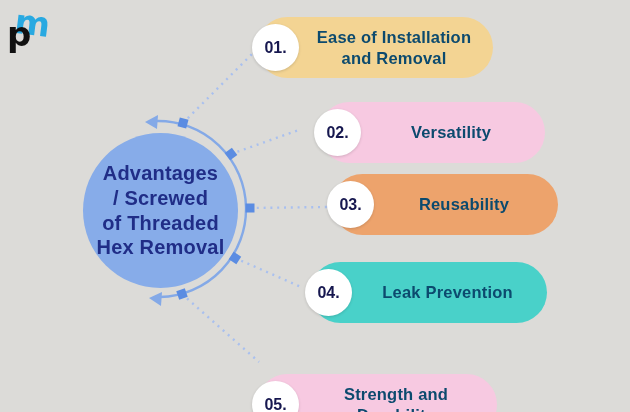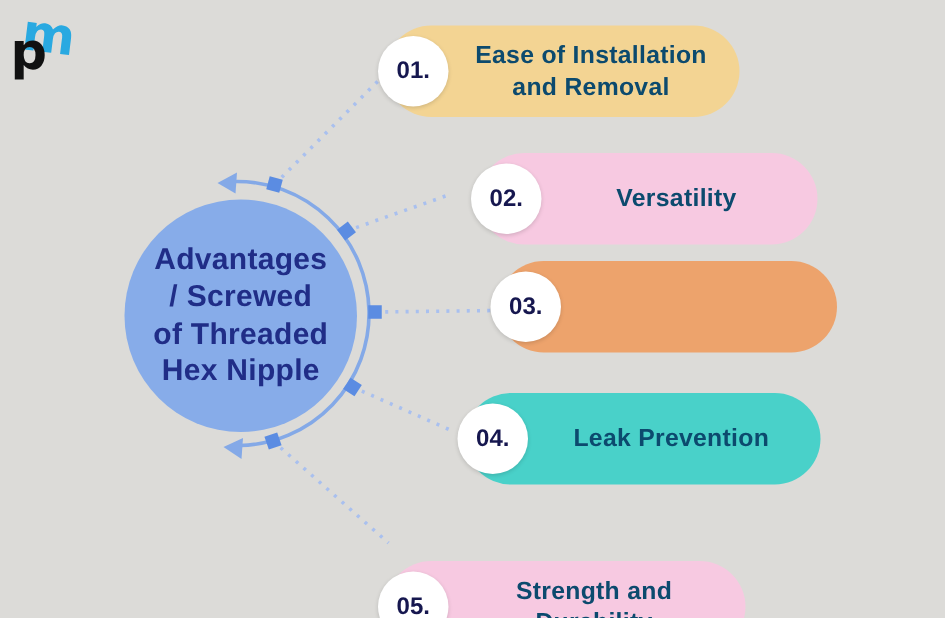--- a/index.html
+++ b/index.html
@@ -61,21 +61,21 @@
   <svg class="logo" viewBox="0 0 54 56">
     <text x="10" y="31" font-family="DejaVu Sans, sans-serif" font-size="34" font-weight="bold" fill="#29a9e1" transform="rotate(7 28 18)">m</text>
     <text x="2" y="42" font-family="DejaVu Sans, sans-serif" font-size="34" font-weight="bold" fill="#111111">p</text>
   </svg>
 
   <div class="center-circle" style="background: rgb(135, 172, 233);">
     <div class="center-text">
       <div>Advantages</div>
       <div>/ Screwed</div>
       <div>of Threaded</div>
-      <div>Hex Nipple</div>
+      <div>Hex Removal</div>
     </div>
   </div>
 
   <svg class="connectors" width="630" height="412" viewBox="0 0 630 412">
     <path class="arc" d="M 156 121 A 88 88 0 0 1 160 297"></path>
     <polygon class="arr" points="145,122 158,115 157,129"></polygon>
     <polygon class="arr" points="149,298 162,292 161,306"></polygon>
 
     <path class="dotline" d="M 183 123 L 261 45"></path>
     <path class="dotline" d="M 231 154 L 299 130"></path>
@@ -105,20 +105,23 @@
     </div>
     <div class="pill-label">
       <span>Versatility</span>
     </div>
   </div>
 
   <div class="pill p3" style="background: rgb(237, 163, 108);">
     <div class="num-circle">
       <span>03.</span>
     </div>
+    <div class="pill-label">
+      <span>Reusability</span>
+    </div>
   </div>
 
   <div class="pill p4" style="background: rgb(73, 209, 201);">
     <div class="num-circle">
       <span>04.</span>
     </div>
     <div class="pill-label">
       <span>Leak Prevention</span>
     </div>
   </div>

